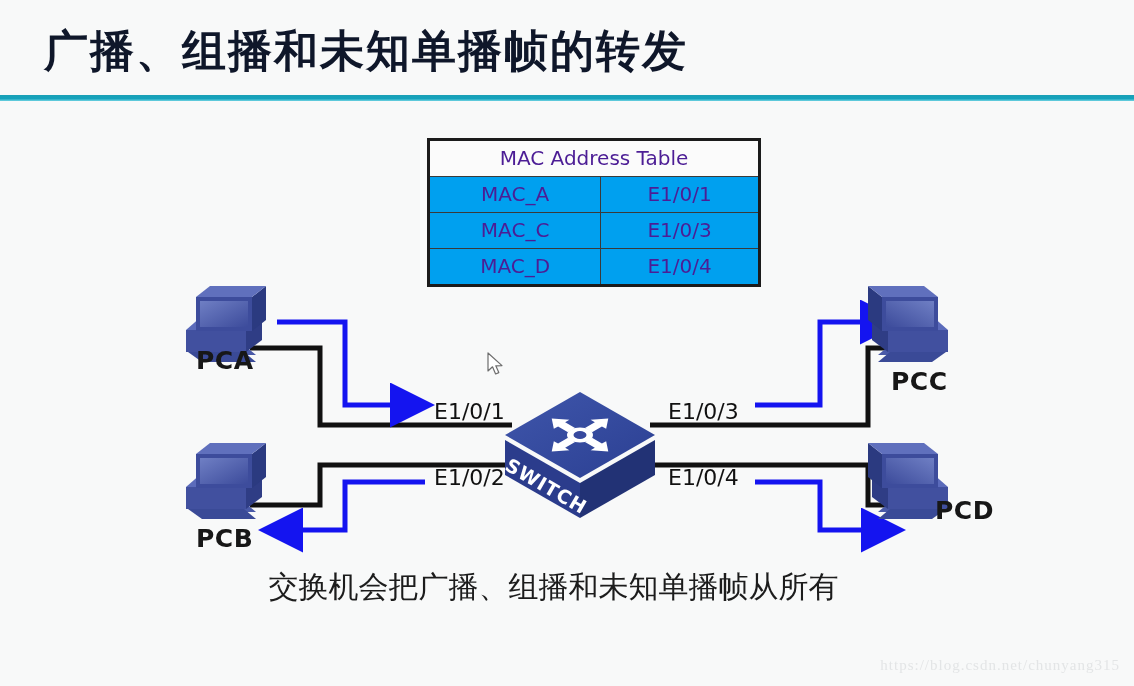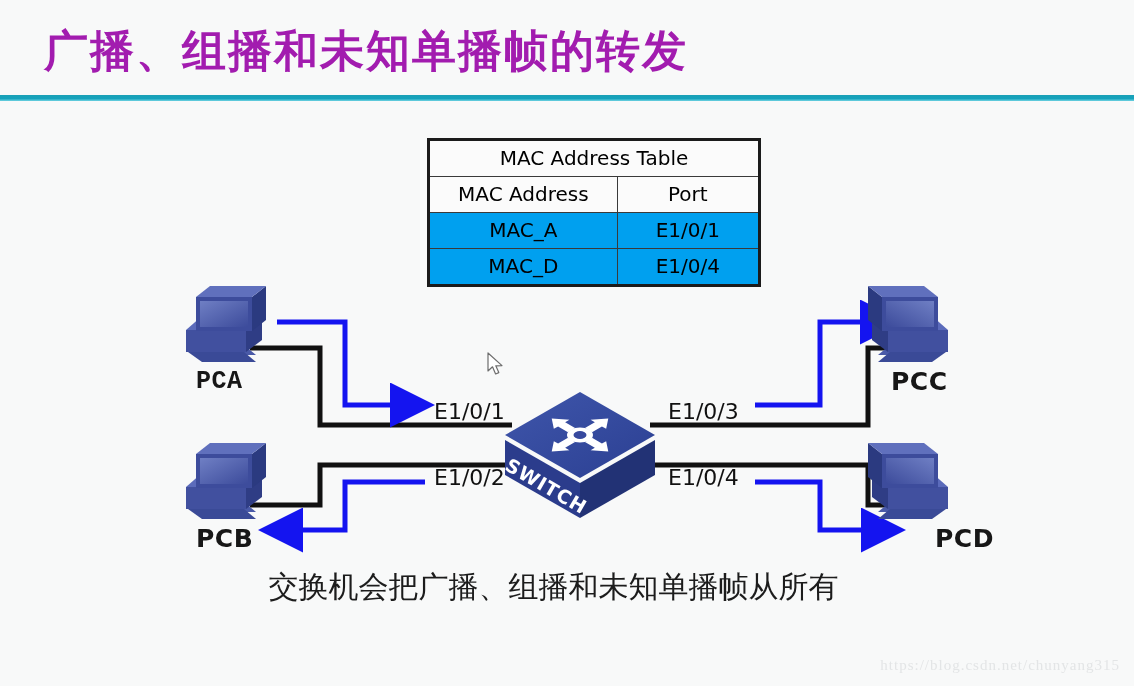--- a/index.html
+++ b/index.html
@@ -8,38 +8,38 @@
     background:#f7f8f8;
     font-family:"Liberation Sans","DejaVu Sans",sans-serif;
     overflow:hidden;position:relative;
   }
   #slide{position:absolute;inset:0;background:#f8f9f9;}
 
   
   .title{
     position:absolute;left:44px;top:22px;
     font-size:44px;font-weight:bold;letter-spacing:2px;
-    color:#a21caf;white-space:nowrap;
+    color:#0f172a;white-space:nowrap;
     font-family:"DejaVu Sans","Liberation Sans",sans-serif;
   }
   .title-rule{
     position:absolute;left:0;top:95px;width:1134px;height:6px;
     background:linear-gradient(#1aa0b6,#14a3bd 60%,#6fd3e2);
   }
 
   
   .mac-table{
     position:absolute;left:427px;top:138px;width:334px;
     border:3px solid #1b1b1b;border-collapse:collapse;
     background:#fff;
   }
   .mac-table td{
     border:1px solid #3a3a3a;
     text-align:center;
-    font-size:20px;color:#000000;
+    font-size:20px;color:#4c1d95;
     padding:5px 0 6px 0;
     font-family:"DejaVu Sans","Liberation Sans",sans-serif;
   }
   .mac-title-cell{font-size:21px;background:#fbfbfb;}
   .mac-head-cell{font-size:20px;background:#fbfbfb;}
   .mac-data-cell{background:#00a0ef;margin-top:10px;}
   .col-mac{width:57%;}
   .col-port{width:43%;}
 
   
@@ -82,26 +82,26 @@
 
   <div class="title">广播、组播和未知单播帧的转发</div>
   <div class="title-rule"></div>
 
   <table class="mac-table">
     <tbody>
         <tr>
       <td class="mac-title-cell" colspan="2">MAC Address Table</td>
     </tr>
     <tr>
-      <td class="mac-head-cell col-mac">MAC Address</td>
-      <td class="mac-head-cell col-port">Port</td>
-    </tr>
-    <tr>
       <td class="mac-data-cell">MAC_A</td>
       <td class="mac-data-cell">E1/0/1</td>
+    </tr>
+    <tr>
+      <td class="mac-data-cell">MAC_C</td>
+      <td class="mac-data-cell">E1/0/3</td>
     </tr>
     <tr>
       <td class="mac-data-cell">MAC_D</td>
       <td class="mac-data-cell">E1/0/4</td>
     </tr>
   </tbody>
     </table>
 
   <svg id="diagram" viewBox="0 0 1134 686">
     <defs>
@@ -208,24 +208,24 @@
           <path d="M12,-5 L12,5 L26,5 L26,11 L40,0 L26,-11 L26,-5 Z"></path>
           <circle cx="0" cy="0" r="13"></circle>
         </g>
         <circle cx="0" cy="0" r="6.5" fill="#37499e"></circle>
       </g>
 
       <text x="543" y="492" transform="rotate(30 543 492)" font-family="DejaVu Sans, Liberation Sans, sans-serif" font-size="19" font-weight="bold" fill="#ffffff" letter-spacing="1" text-anchor="middle">SWITCH</text>
     </g>
   </svg>
 
-  <div class="node-label" style="left:196px;top:367px;font-family:Liberation Mono, monospace;">PCA</div>
+  <div class="node-label" style="left:196px;top:346px;">PCA</div>
   <div class="node-label" style="left:196px;top:524px;">PCB</div>
   <div class="node-label" style="left:891px;top:367px;">PCC</div>
-  <div class="node-label" style="left:935px;top:524px;text-align:center;">PCD</div>
+  <div class="node-label" style="left:935px;top:496px;text-align:center;">PCD</div>
 
   <div class="port-label" style="left:434px;top:399px;">E1/0/1</div>
   <div class="port-label" style="left:434px;top:465px;">E1/0/2</div>
   <div class="port-label" style="left:668px;top:399px;">E1/0/3</div>
   <div class="port-label" style="left:668px;top:465px;">E1/0/4</div>
 
   <div class="caption">
     <div>交换机会把广播、组播和未知单播帧从所有</div>
   </div>
 

